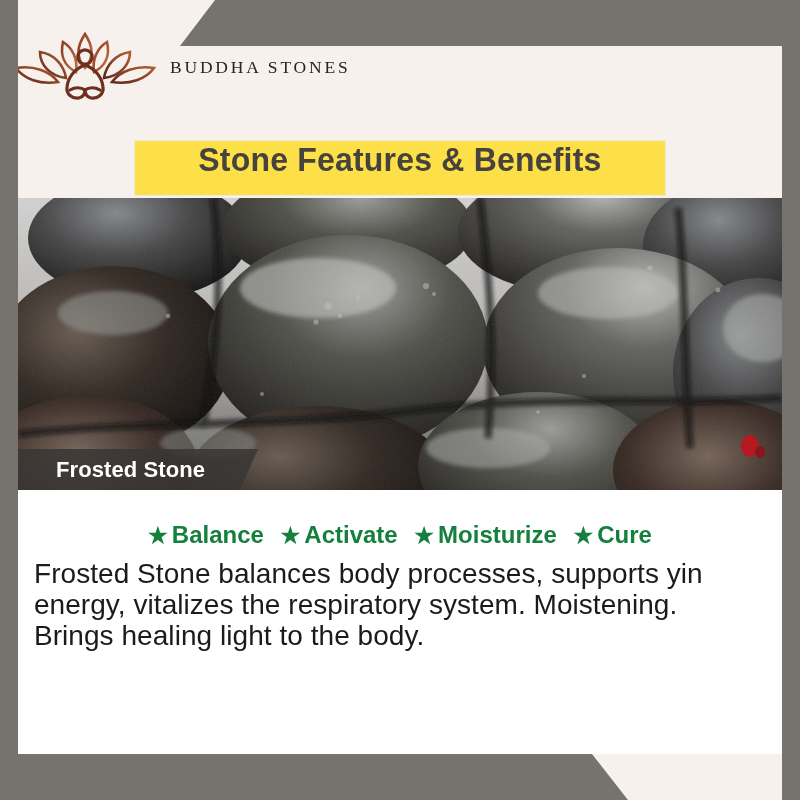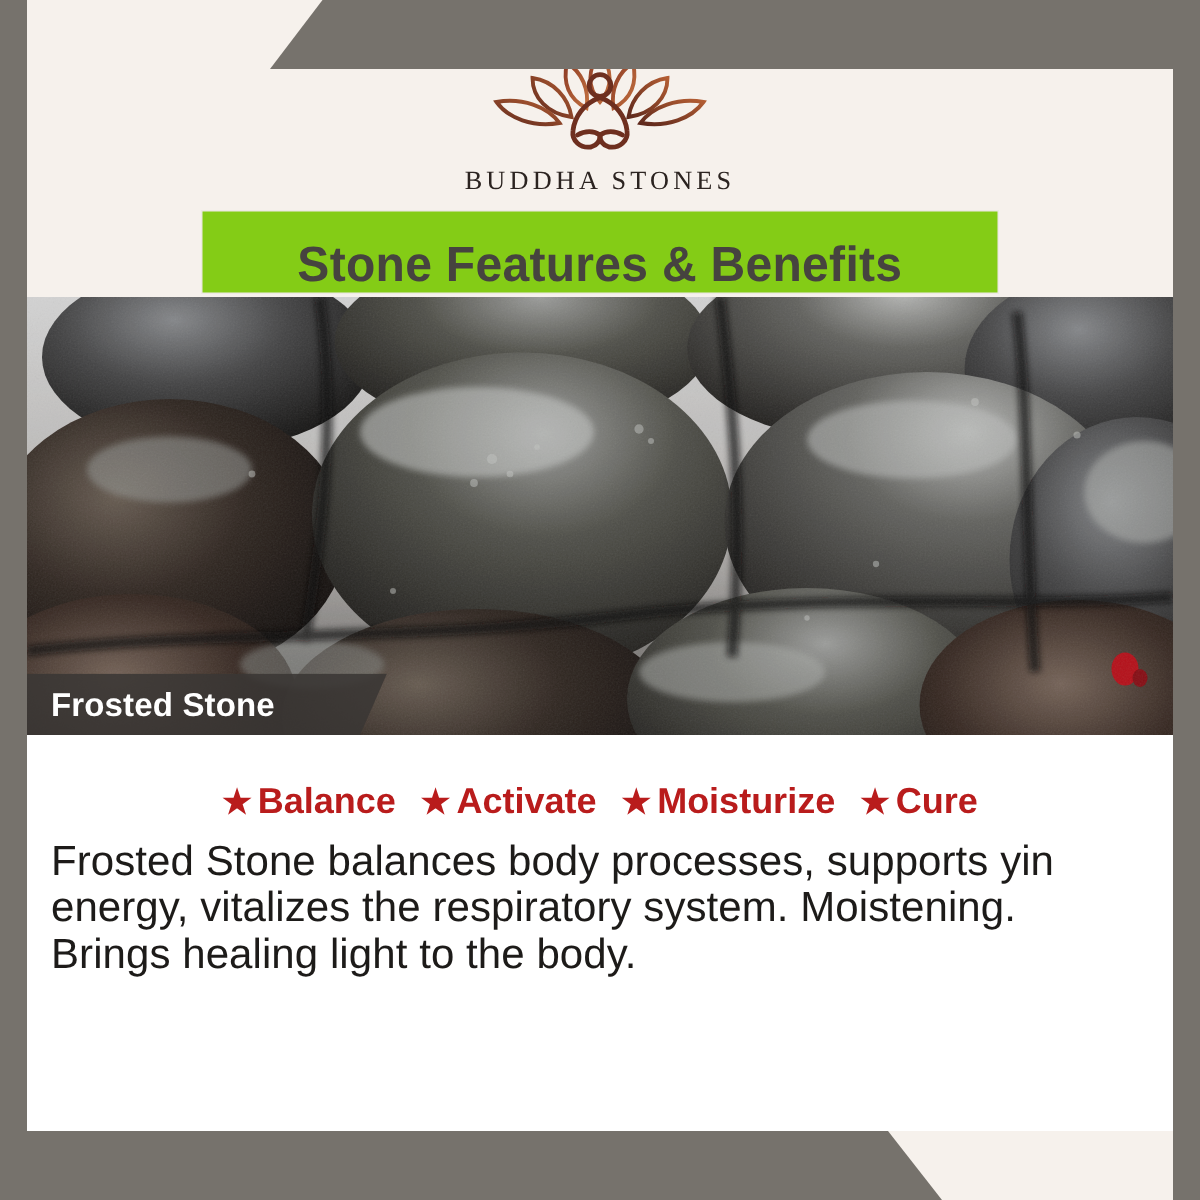--- a/index.html
+++ b/index.html
@@ -48,39 +48,39 @@
   .page-cream-top{
     position:absolute;left:18px;top:46px;
     width:764px;height:152px;
     background:#f6f1ec;
     z-index:2;
   }
 
   
   .logo-wrap{
     position:absolute;left:0;top:24px;width:800px;
-    display:flex;flex-direction:column;align-items:center;
+    display:flex;flex-direction:row;align-items:center;
     z-index:5;
   }
   .logo-mark{width:170px;height:82px;display:block;}
   .logo-word{
     margin-top:4px;
     font-family:"Liberation Serif",serif;
     font-size:17.5px;
     letter-spacing:2.8px;
     color:#2b2320;
     font-weight:400;
   }
 
   
   .title-banner{
     position:absolute;left:135px;top:141px;
     width:530px;height:54px;
-    background:#84cc16;
-    display:flex;align-items:flex-end;justify-content:center;
+    background:#fde047;
+    display:flex;align-items:flex-start;justify-content:center;
     z-index:5;
     box-shadow:0 0 0 1px rgba(0,0,0,0.03);
   }
   .title-text{
     font-family:"Liberation Sans Narrow","Liberation Sans",sans-serif;
     font-weight:bold;
     font-size:33px;
     color:#46433f;
     letter-spacing:0.2px;
     white-space:nowrap;
@@ -103,33 +103,33 @@
     width:240px;height:41px;
     background:rgba(58,55,52,0.88);
     clip-path:polygon(0 0, 240px 0, 222px 41px, 0 41px);
     display:flex;align-items:center;
     z-index:4;
   }
   .label-text{
     color:#ffffff;
     font-size:22px;
     font-weight:bold;
-    padding-left:16px;
+    padding-left:38px;
     letter-spacing:0.1px;
     white-space:nowrap;
   }
 
   
   .benefits{
     position:absolute;left:18px;top:521px;width:764px;
     text-align:center;
     font-family:"Liberation Sans Narrow","Liberation Sans",sans-serif;
     font-weight:bold;
     font-size:24px;
-    color:#b91c1c;
+    color:#15803d;
     white-space:nowrap;
     z-index:5;
   }
   .benefit-item{display:inline-block;margin:0 5px;}
   .benefit-star{font-size:22px;}
   .benefit-label{margin-left:4px;}
 
   .description{
     position:absolute;left:34px;top:558px;width:730px;
     font-family:"Liberation Sans Narrow","Liberation Sans",sans-serif;

